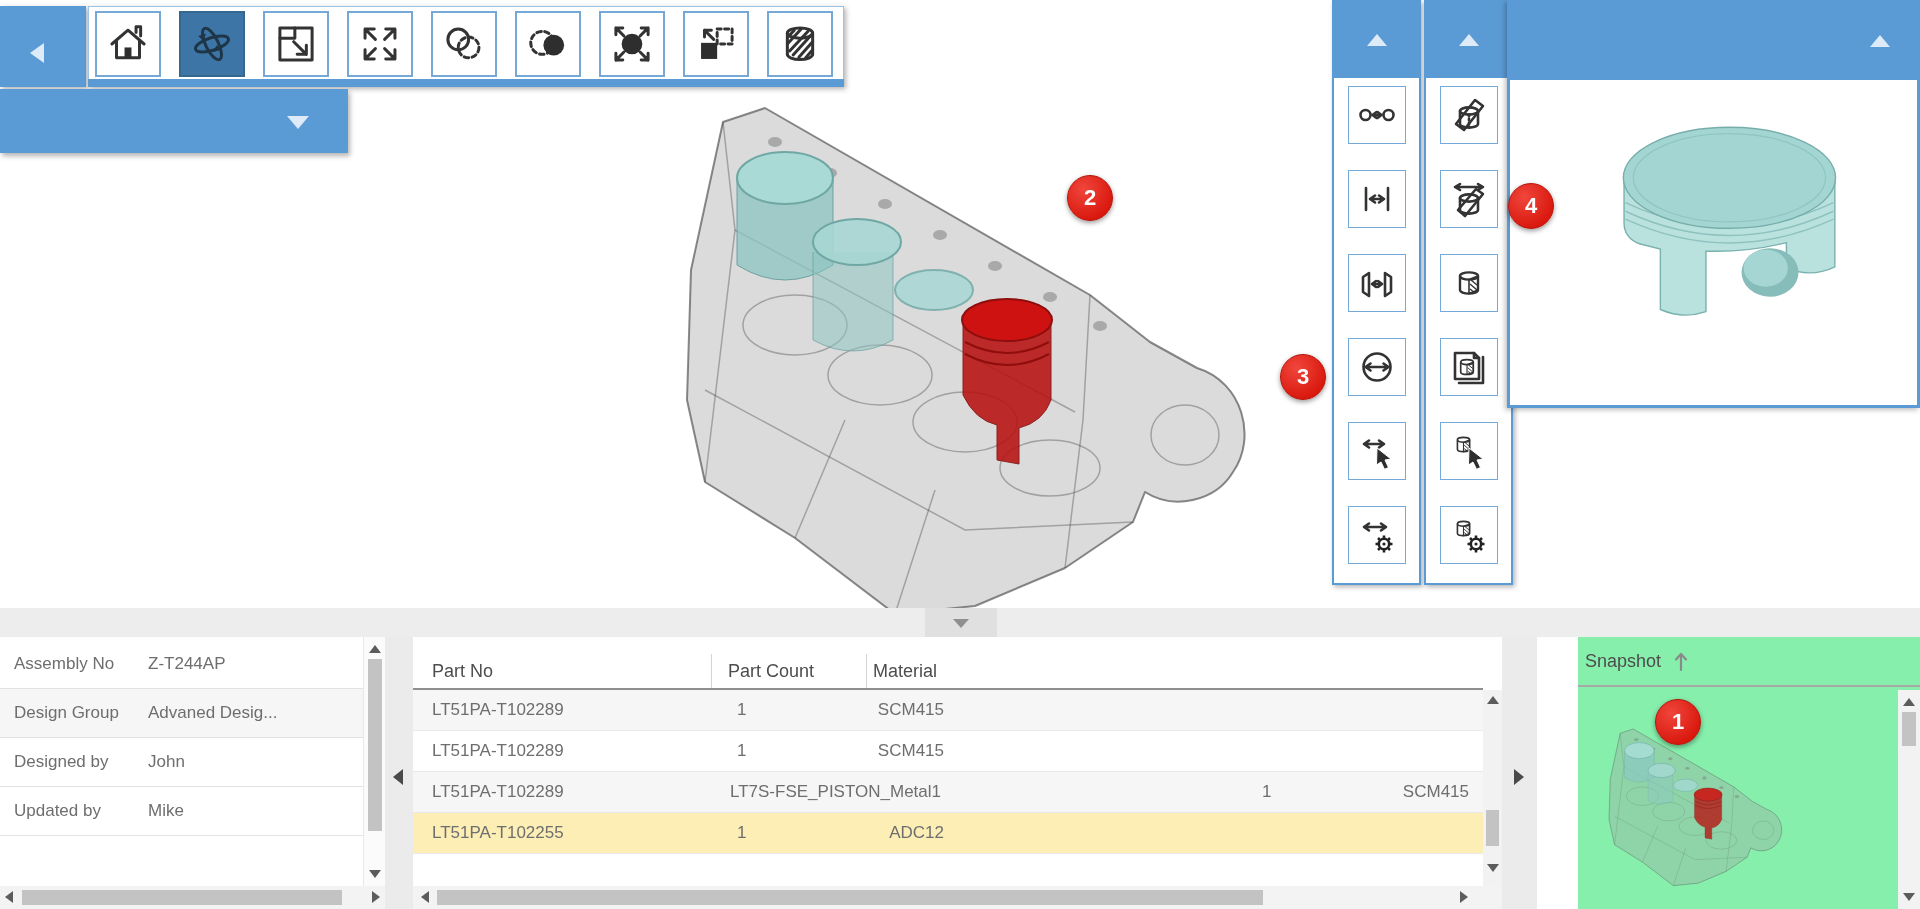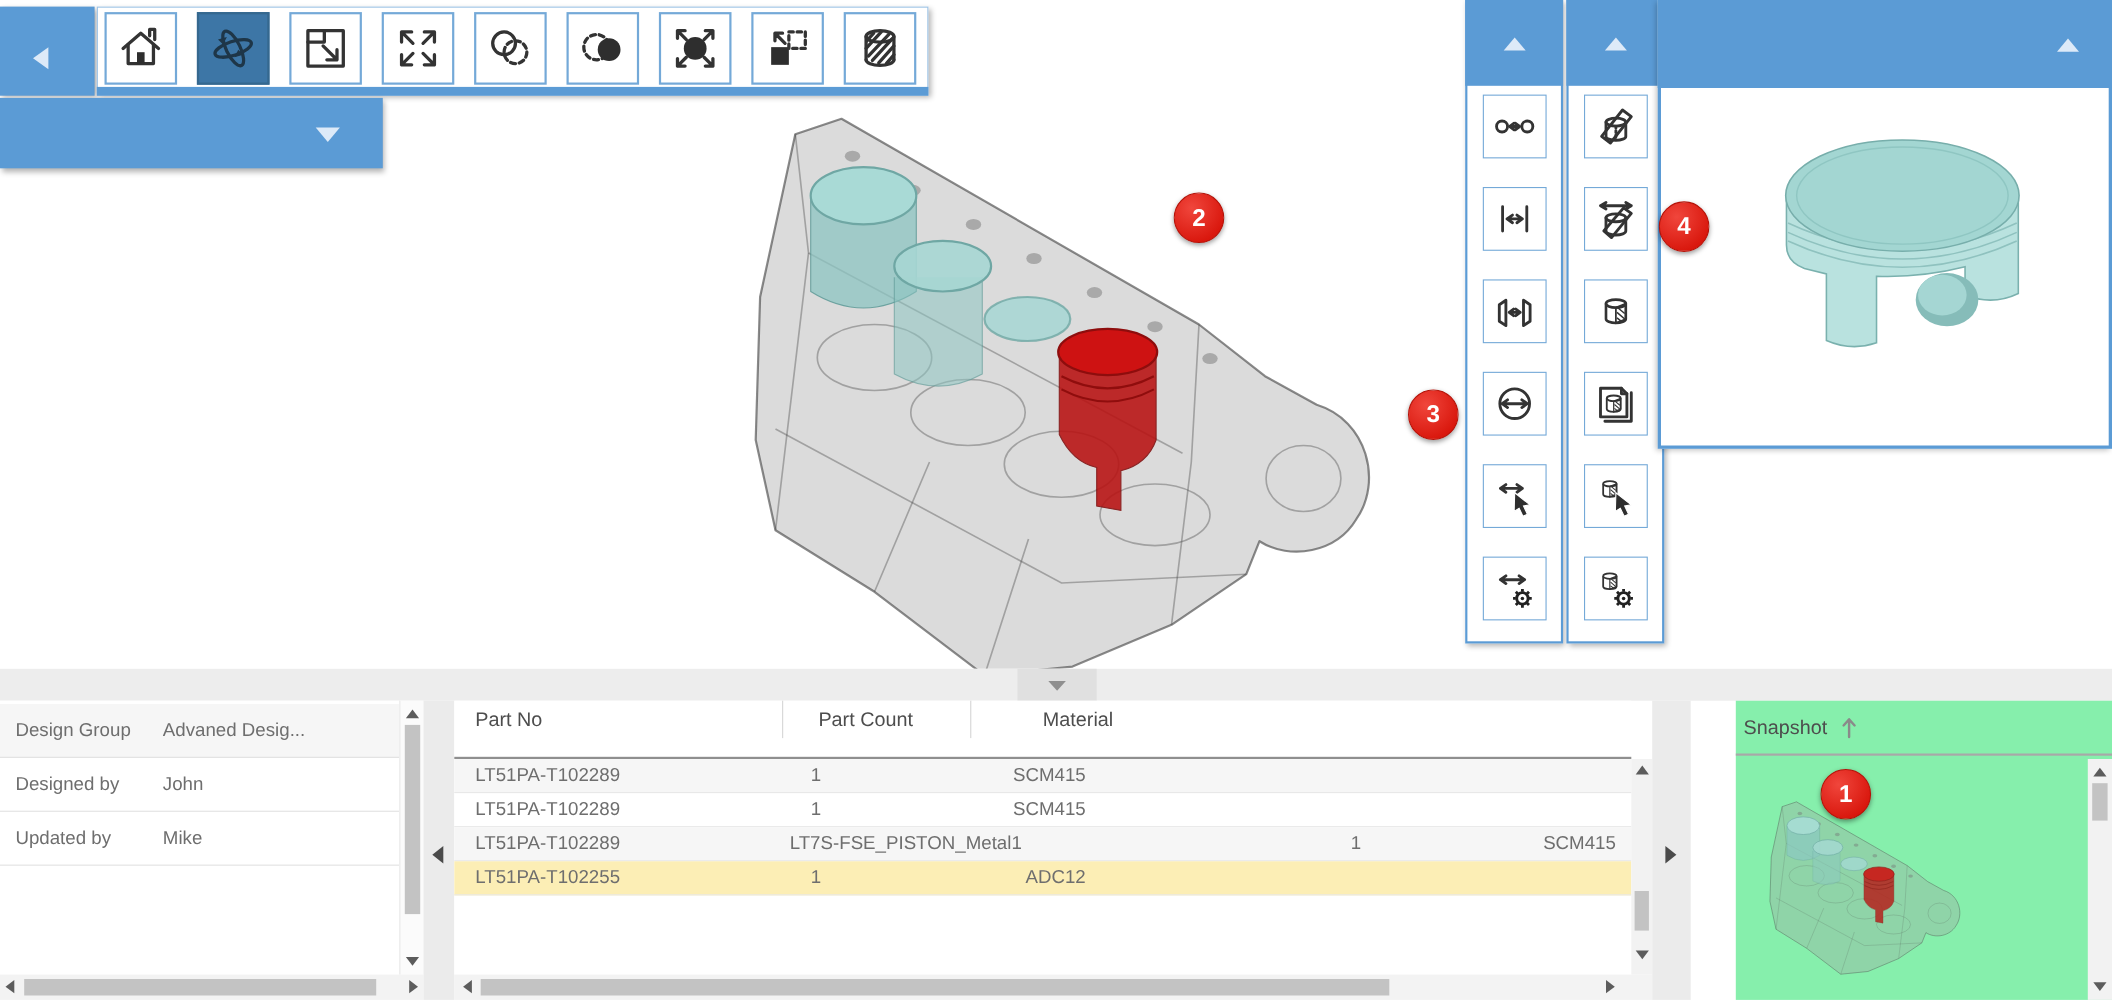--- a/index.html
+++ b/index.html
@@ -92,28 +92,28 @@
 
   .divider { top:637px; height:272px; background:#ebebeb; }
   #divider-left  { left:385px; width:28px; }
   #divider-right { left:1502px; width:35px; }
   .divider .tri { top:132px; }
   #divider-left .tri  { left:8px;  border-top:8px solid transparent; border-bottom:8px solid transparent; border-right:10px solid #4a4a4a; }
   #divider-right .tri { left:12px; border-top:8px solid transparent; border-bottom:8px solid transparent; border-left:10px solid #4a4a4a; }
 
   
   #parts-table { left:413px; top:637px; width:1070px; height:249px; background:#fff; }
-  .pt-header { display:flex; height:53px; border-bottom:2px solid #8f8f8f; align-items:flex-start;
-               font-size:18px; color:#4d4d4d;gap:16px; }
+  .pt-header { display:flex; height:53px; border-bottom:2px solid #8f8f8f; align-items:flex-end;
+               font-size:18px; color:#4d4d4d; }
   .pt-hcell { height:34px; display:flex; align-items:center; }
   .pt-c0 { width:299px; padding-left:19px; border-right:1px solid #d5d5d5; }
   .pt-c1 { width:525px; padding-left:18px; border-right:1px solid #d5d5d5; }
   .pt-c2 { width:155px; padding-left:16px; border-right:1px solid #d5d5d5; }
-  .pt-c3 { width:91px;  padding-left:6px;margin-left:43px; }
-  .pt-row { display:flex; height:31px; align-items:center; border-bottom:1px solid #e8e8e8;
+  .pt-c3 { width:91px;  padding-left:6px; }
+  .pt-row { display:flex; height:41px; align-items:center; border-bottom:1px solid #e8e8e8;
             font-size:17px; color:#6e6e6e; cursor:pointer; }
   .pt-row.alt { background:#f6f6f6; }
   .pt-row.selected { background:#fceeb5; }
   .pt-row .pt-c0, .pt-row .pt-c1, .pt-row .pt-c2, .pt-row .pt-c3 { border-right:none; }
   .pt-row .pt-c2 { padding-left:25px; }
   .pt-row .pt-c3 { width:91px; padding:0 14px 0 0; justify-content:flex-end; display:flex; }
   .sort-ic { margin-left:13px; }
 
   #table-vscroll { left:1483px; top:690px; width:19px; height:196px; }
   #table-hscroll { left:413px; top:886px; width:1089px; height:23px; }
@@ -390,20 +390,24 @@
 <div class="abs badge" style="left:1655px; top:699px;">
   <span>1</span>
 </div>
 
 <div id="resize-strip" class="abs"></div>
 <div id="resize-tab" class="abs">
   <span class="tri"></span>
 </div>
 
 <div id="info-panel" class="abs">
+  <div class="info-row">
+    <span class="lbl">Assembly No</span>
+    <span class="val">Z-T244AP</span>
+  </div>
   <div class="info-row alt">
     <span class="lbl">Design Group</span>
     <span class="val">Advaned Desig...</span>
   </div>
   <div class="info-row">
     <span class="lbl">Designed by</span>
     <span class="val">John</span>
   </div>
   <div class="info-row">
     <span class="lbl">Updated by</span>

